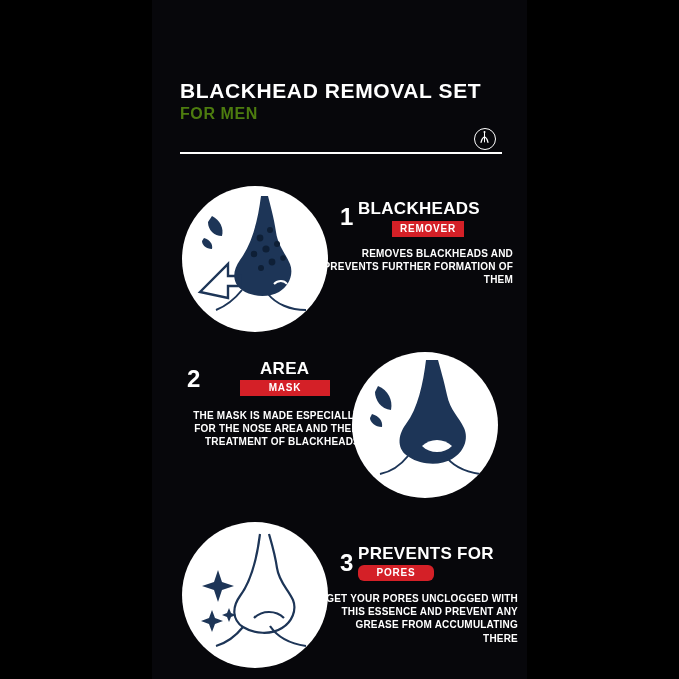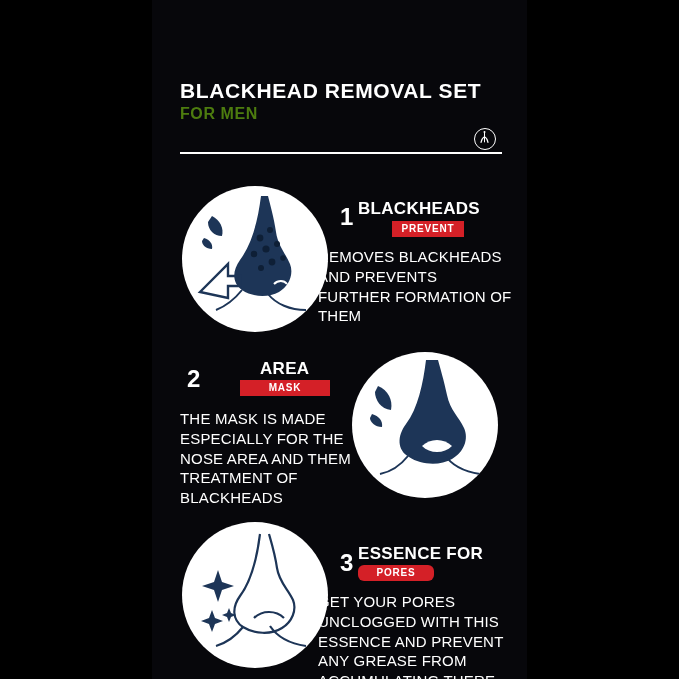--- a/index.html
+++ b/index.html
@@ -113,24 +113,25 @@
     font-size: 10px;
     font-weight: 700;
     letter-spacing: 0.8px;
     text-align: center;
     padding: 2px 0 3px 0;
     box-sizing: border-box;
   }
   .body-text {
     position: absolute;
     color: #ffffff;
-    font-size: 15px;
-    font-weight: 400;
+    font-size: 10px;
+    font-weight: 700;
     line-height: 1.32;
     letter-spacing: 0.2px;
+    text-align: right;
   }
 
   
   #circle1 { left: 30px; top: 186px; width: 146px; height: 146px; }
   #num1    { left: 188px; top: 205px; }
   #title1  { left: 206px; top: 200px; }
   #tag1    { left: 240px; top: 221px; width: 72px; }
   #text1   { left: 166px; top: 247px; width: 195px; }
 
   
@@ -192,21 +193,21 @@
         <circle cx="79" cy="82" r="3" fill="#0e1f36"></circle>
 
         <path d="M30 30 C38 34 42 42 40 50 C32 50 26 44 26 36 Z" fill="#1d3557"></path>
         <path d="M22 52 C28 54 31 58 30 63 C24 63 20 59 20 55 Z" fill="#1d3557"></path>
 
         <path d="M18 106 L46 78 L46 90 L58 90 L58 100 L46 100 L46 112 Z" fill="none" stroke="#1d3557" stroke-width="2.4"></path>
       </svg>
     </div>
     <div class="num" id="num1">1</div>
     <div class="step-title" id="title1">BLACKHEADS</div>
-    <div class="tag" id="tag1">PREVENT</div>
+    <div class="tag" id="tag1">REMOVER</div>
     <div class="body-text" id="text1">REMOVES BLACKHEADS AND PREVENTS FURTHER FORMATION OF THEM</div>
 
     <div class="circle" id="circle2">
       <svg width="146" height="146" viewBox="0 0 146 146" aria-hidden="true">
         <path d="M74 8 C71 32 66 56 54 72 C45 84 45 98 57 105 C69 113 88 114 100 107 C112 100 117 87 112 76 C107 65 98 58 95 43 C92 29 88 15 86 8 Z" fill="#1d3557"></path>
         <path d="M92 102 C100 114 114 120 128 122" stroke="#1d3557" stroke-width="2" fill="none"></path>
         <path d="M56 104 C48 114 38 120 28 122" stroke="#1d3557" stroke-width="2" fill="none"></path>
         <path d="M70 94 C78 86 92 86 100 94 C92 102 78 102 70 94 Z" fill="#ffffff"></path>
         <path d="M26 34 C36 38 41 48 39 58 C29 57 23 48 23 40 Z" fill="#1d3557"></path>
         <path d="M20 62 C27 64 31 69 30 75 C23 75 18 70 18 66 Z" fill="#1d3557"></path>
@@ -223,18 +224,18 @@
         <path d="M88 104 C96 116 110 122 124 124" stroke="#1d3557" stroke-width="2.2" fill="none"></path>
         <path d="M61 105 C53 115 44 121 34 124" stroke="#1d3557" stroke-width="2.2" fill="none"></path>
         <path d="M72 96 C80 88 94 88 102 96" stroke="#1d3557" stroke-width="2.2" fill="none"></path>
 
         <path d="M36 48 L40 60 L52 64 L40 68 L36 80 L32 68 L20 64 L32 60 Z" fill="#1d3557"></path>
         <path d="M30 88 L33 96 L41 99 L33 102 L30 110 L27 102 L19 99 L27 96 Z" fill="#1d3557"></path>
         <path d="M47 86 L49 91 L54 93 L49 95 L47 100 L45 95 L40 93 L45 91 Z" fill="#1d3557"></path>
       </svg>
     </div>
     <div class="num" id="num3">3</div>
-    <div class="step-title" id="title3">ESSENCE FOR</div>
+    <div class="step-title" id="title3">PREVENTS FOR</div>
     <div class="tag" id="tag3">PORES</div>
     <div class="body-text" id="text3">GET YOUR PORES UNCLOGGED WITH THIS ESSENCE AND PREVENT ANY GREASE FROM ACCUMULATING THERE</div>
 
   </div>
 </div>
 
 </body></html>

